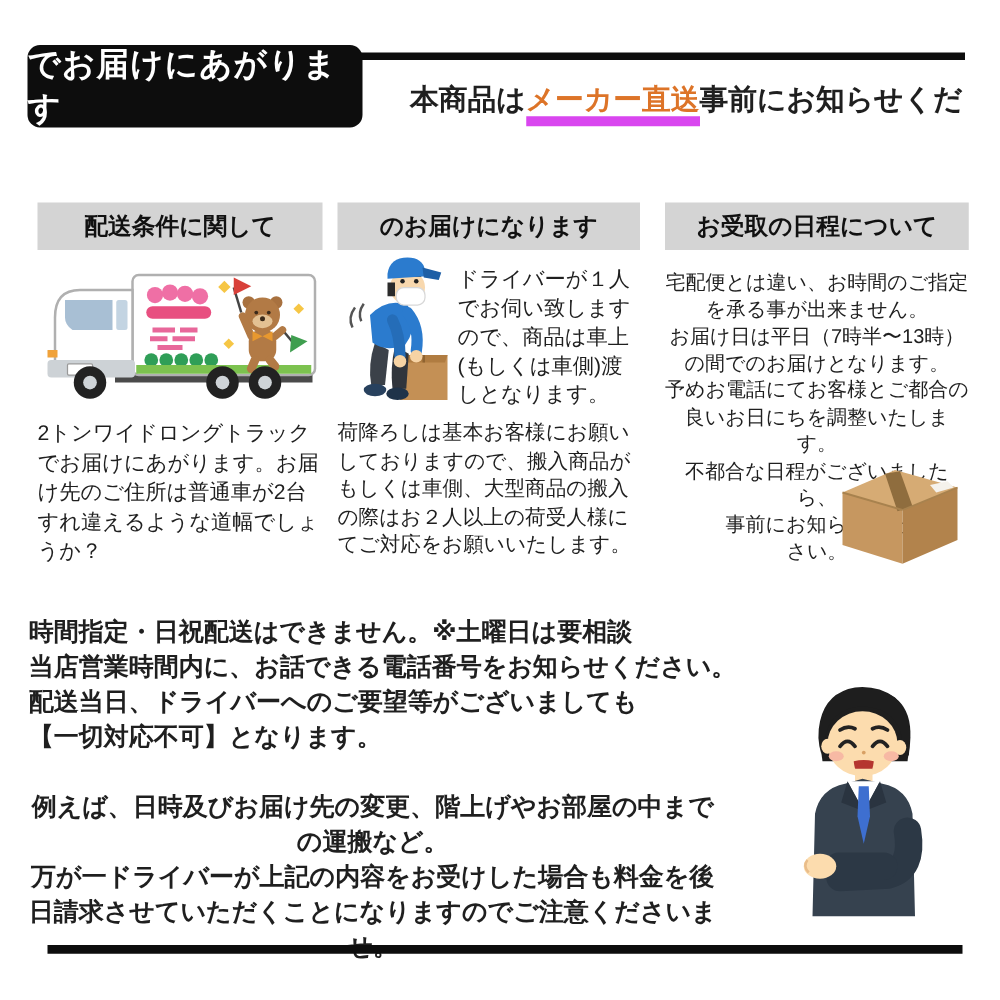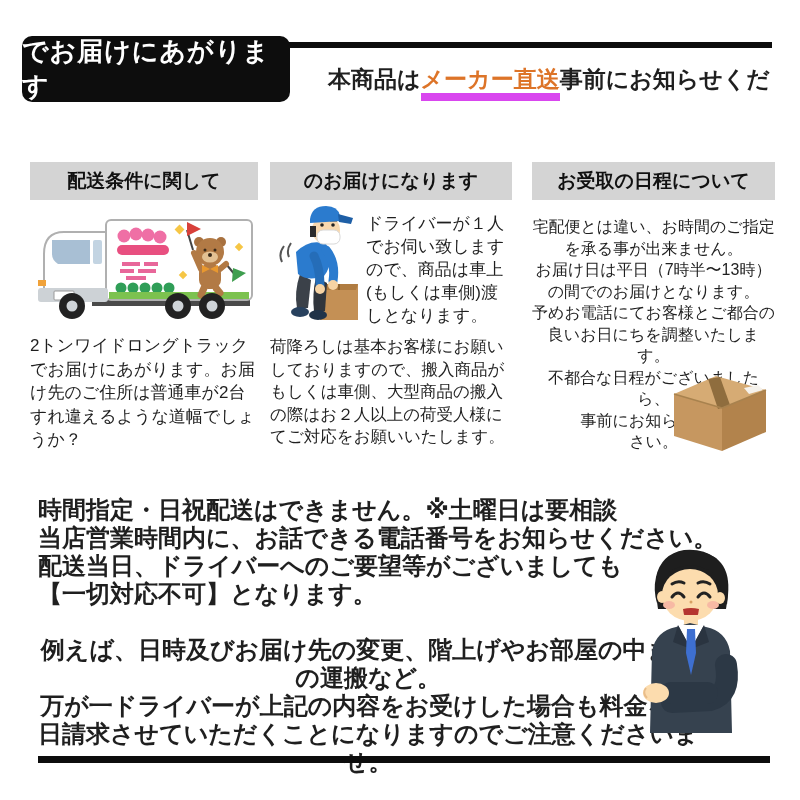--- a/index.html
+++ b/index.html
@@ -29,21 +29,21 @@
   .col-body{font-weight:400;white-space:pre-line;}
   .col-1 .illus{margin-top:12px;width:225px;height:112px;}
   .col-1 .col-body{font-size:17px;line-height:23.5px;margin:6px 0 0;}
   .worker-row{display:flex;margin-top:4px;}
   .worker-row svg{width:92px;height:122px;flex:none;}
   .worker-row .col-body{font-size:17px;line-height:23px;margin:8px 0 0 4px;}
   .col-2 .detail{font-size:16.5px;line-height:22.5px;margin:8px 0 0;}
   .col-3 .col-body{font-size:16px;line-height:21.5px;margin:16px 0 0;}
   .box-illus{position:absolute;left:134px;top:206px;width:108px;height:85px;}
   
-  .note{position:absolute;left:38px;font-weight:700;font-size:24px;line-height:28px;white-space:pre-line;}
+  .note{position:absolute;left:23px;font-weight:700;font-size:20px;line-height:28px;white-space:pre-line;}
   .note-restrictions{top:472px;}
   .note-examples{top:612px;text-align:center;}
   .businessman{position:absolute;left:638px;top:543px;width:108px;height:192px;}
   .bottom-rule{position:absolute;left:38px;top:756px;width:732px;height:7px;background:#0d0d0d;}
 </style>
 </head>
 <body>
 
 <div class="page">
 

